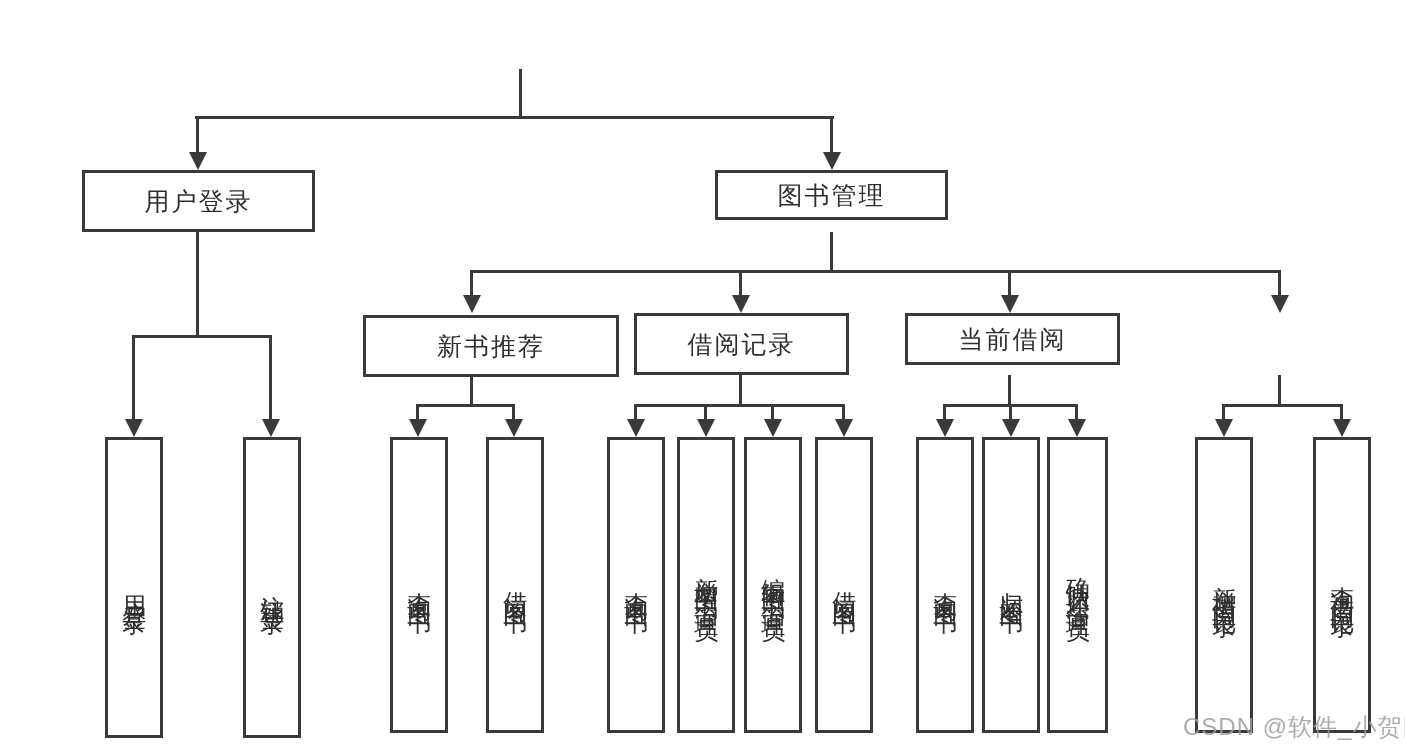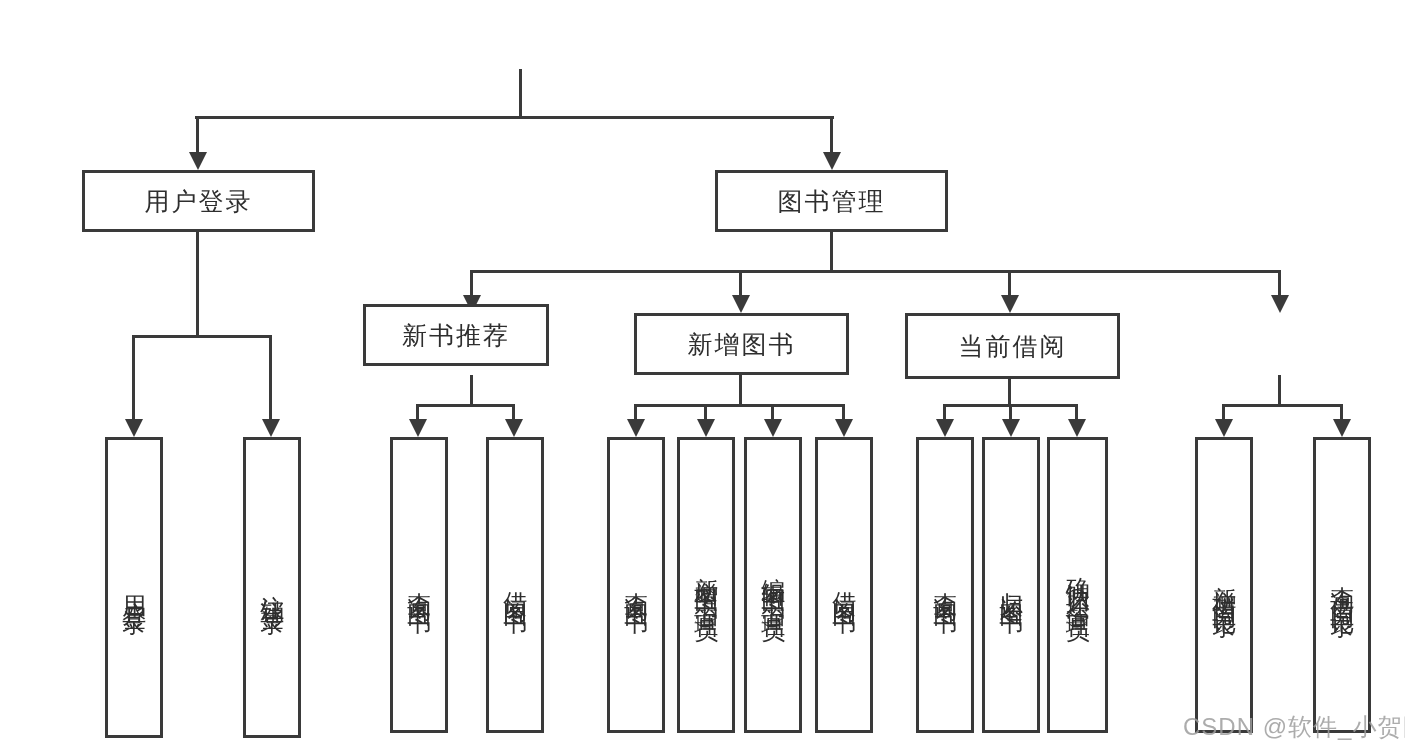--- a/index.html
+++ b/index.html
@@ -55,31 +55,31 @@
 </style>
 </head>
 <body>
 
 <div id="stage">
 
 
   <div class="hbox" style="left:82px;top:170px;width:233px;height:62px">
     <span>用户登录</span>
   </div>
-  <div class="hbox" style="left:715px;top:170px;width:233px;height:62px">
+  <div class="hbox" style="left:715px;top:170px;width:233px;height:50px">
     <span>图书管理</span>
   </div>
 
-  <div class="hbox" style="left:363px;top:304px;width:186px;height:62px">
+  <div class="hbox" style="left:363px;top:315px;width:256px;height:62px">
     <span>新书推荐</span>
   </div>
   <div class="hbox" style="left:634px;top:313px;width:215px;height:62px">
-    <span>新增图书</span>
+    <span>借阅记录</span>
   </div>
-  <div class="hbox" style="left:905px;top:313px;width:215px;height:66px">
+  <div class="hbox" style="left:905px;top:313px;width:215px;height:52px">
     <span>当前借阅</span>
   </div>
 
   <div class="vbox" style="left:105px;top:437px;width:58px;height:301px">
     <span class="vtext">用户登录</span>
   </div>
   <div class="vbox" style="left:243px;top:437px;width:58px;height:301px">
     <span class="vtext">注销登录</span>
   </div>
 

